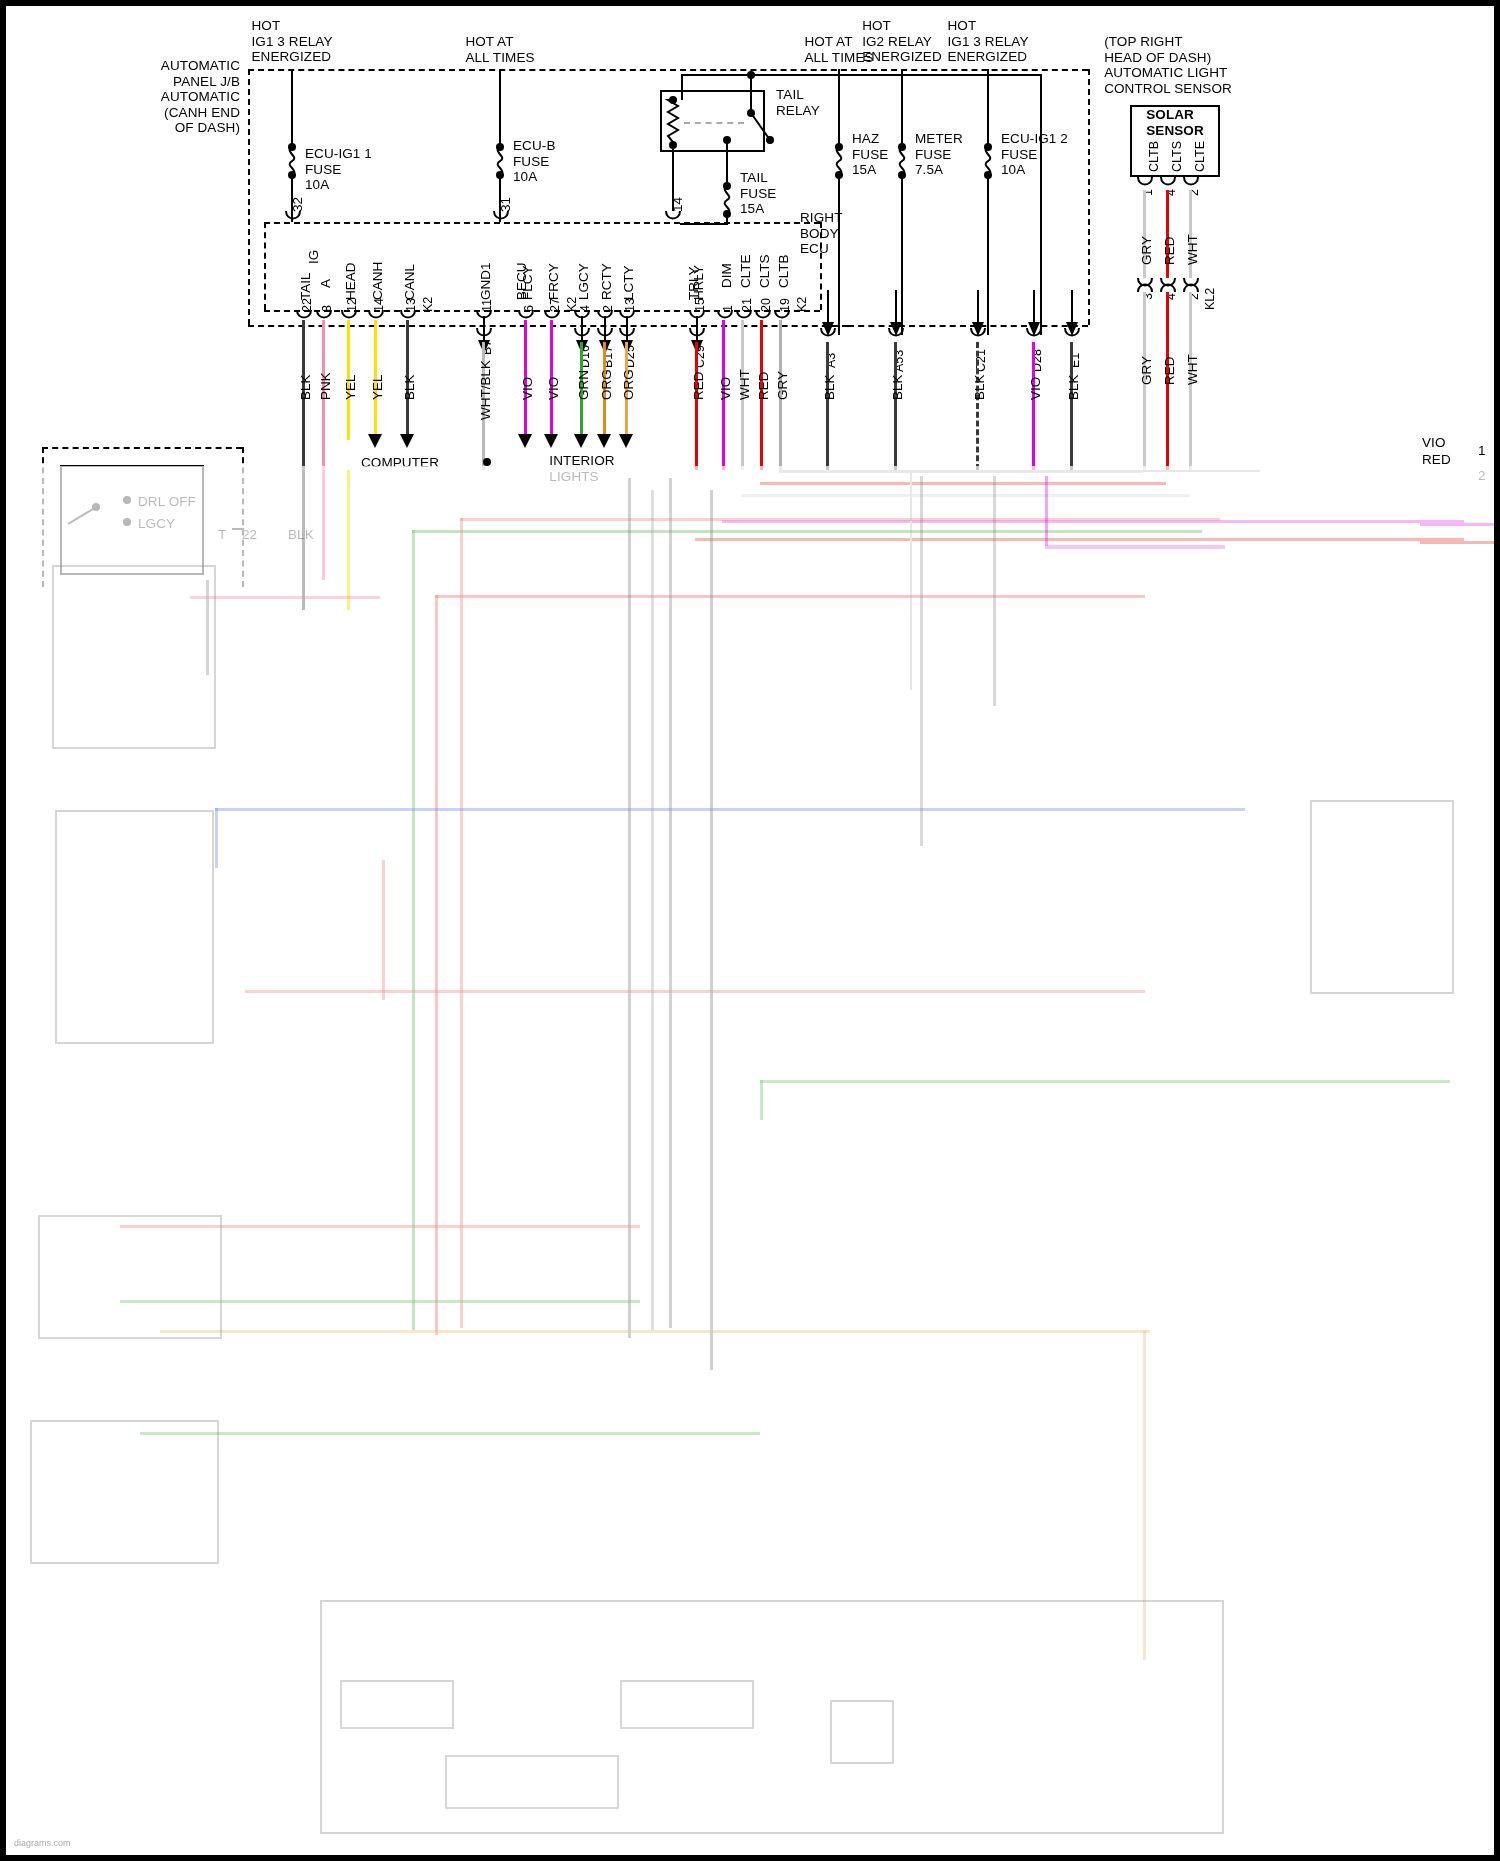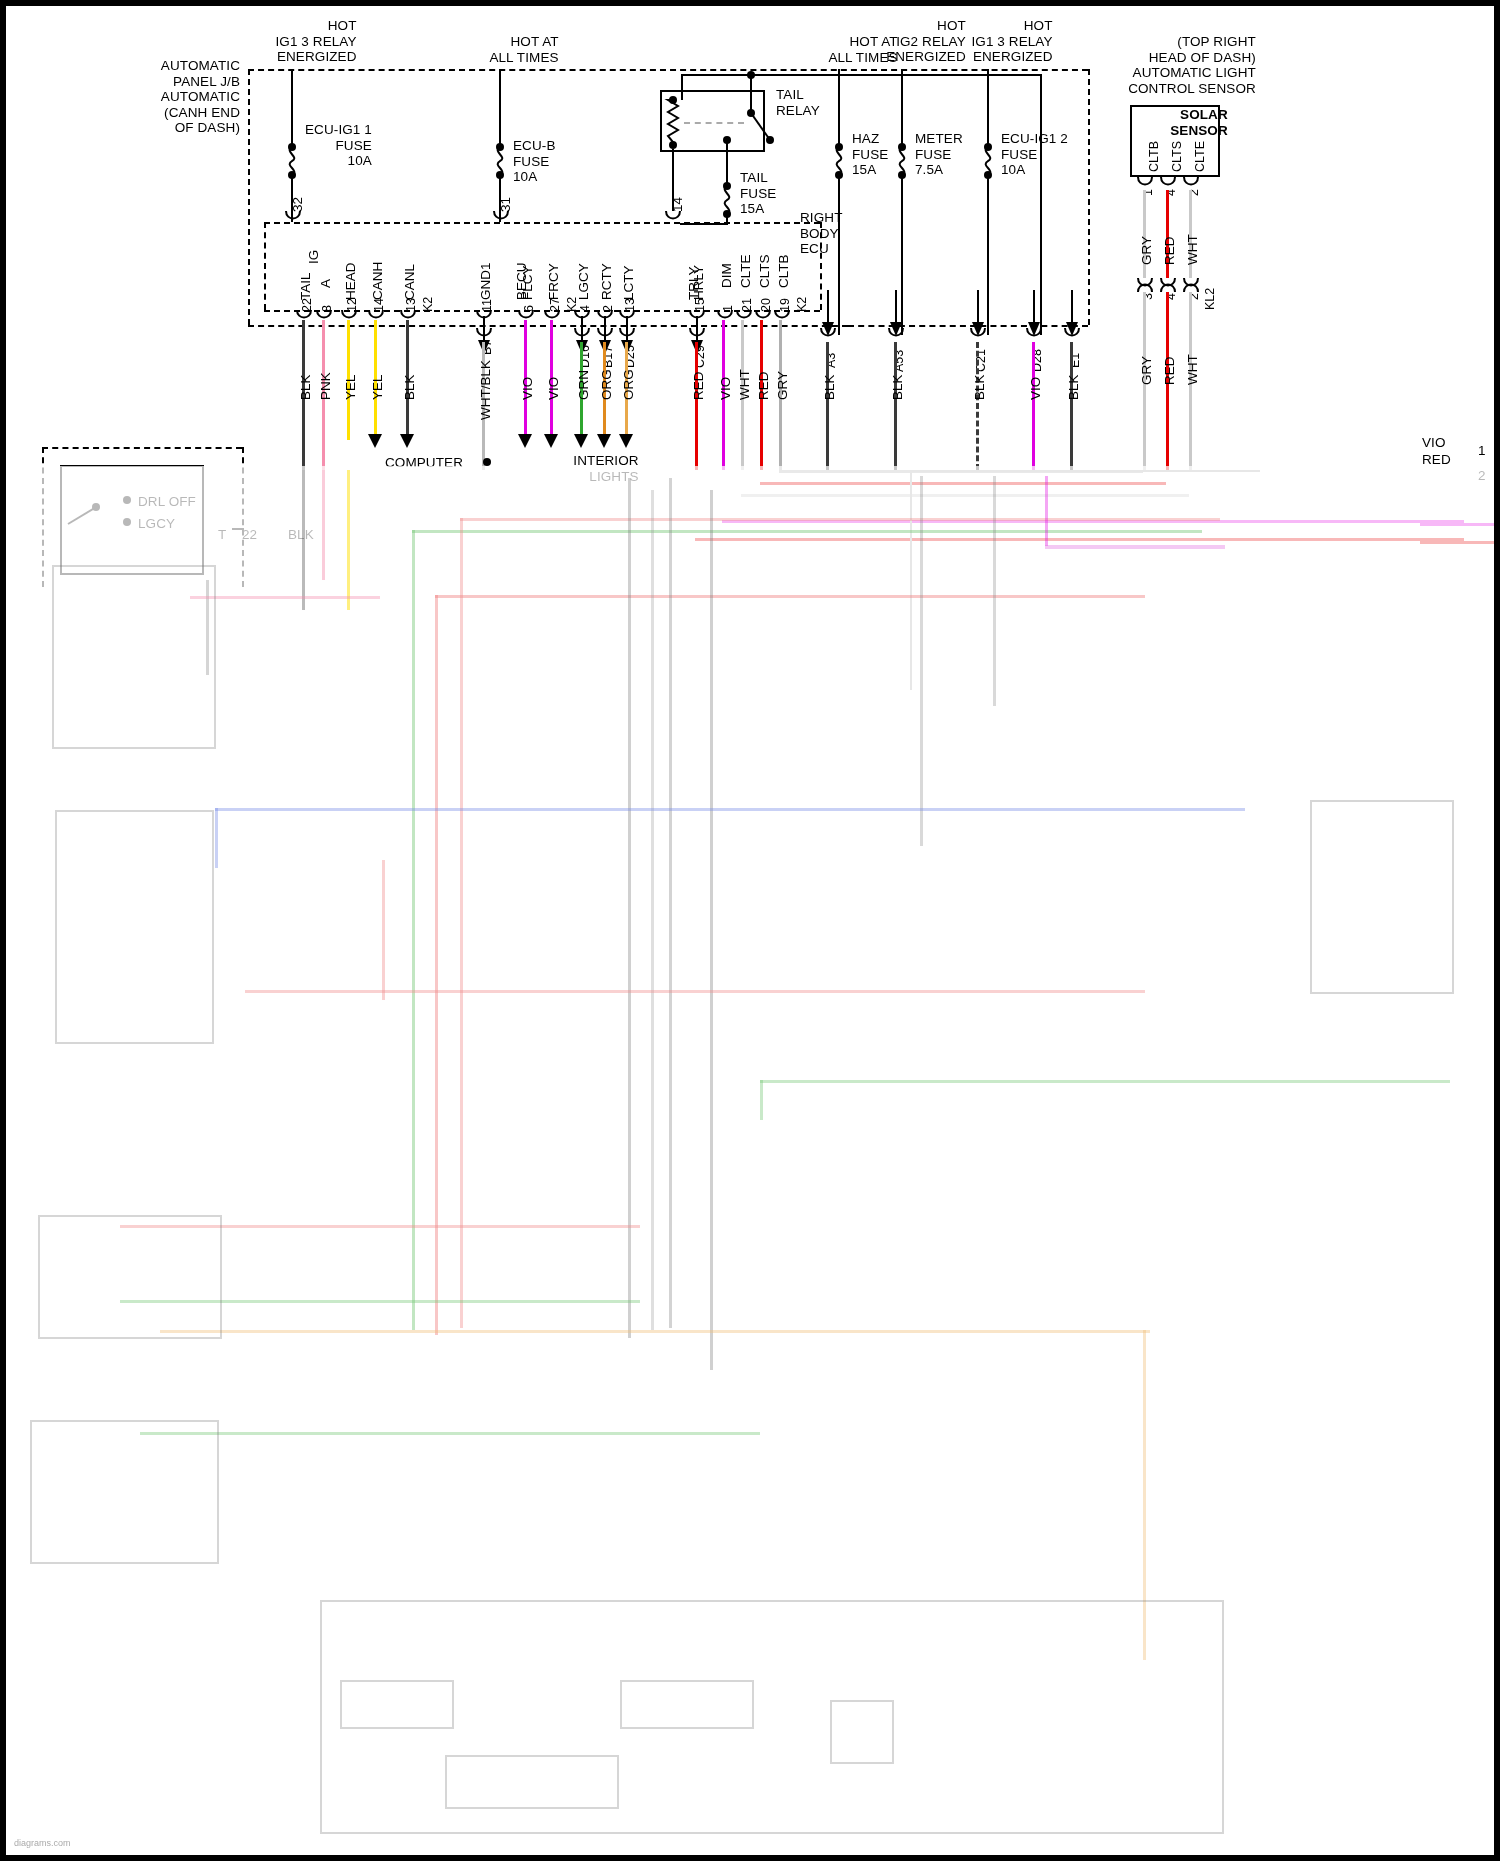--- a/index.html
+++ b/index.html
@@ -5,21 +5,21 @@
   html,body{margin:0;padding:0;background:#fff;}
   body{font-family:"Liberation Sans",sans-serif;}
   #root{position:relative;width:1500px;height:1861px;background:#ffffff;overflow:hidden;}
   
   .topstrip{position:absolute;left:0;top:0;width:1500px;height:6px;background:#000;}
   .leftstrip{position:absolute;left:0;top:0;width:6px;height:1861px;background:#000;}
   .rightstrip{position:absolute;right:0;top:0;width:6px;height:1861px;background:#000;}
   .botstrip{position:absolute;left:0;bottom:0;width:1500px;height:6px;background:#000;}
 
   .lbl{position:absolute;font-size:13.5px;color:#000;line-height:15.5px;white-space:pre;letter-spacing:.1px;}
-  .ctr{text-align:right;transform:translateX(-50%);margin-left:24px;}
+  .ctr{text-align:left;transform:translateX(-50%);}
   .vlbl{position:absolute;font-size:13.5px;color:#000;white-space:nowrap;
         transform-origin:0 0;transform:rotate(-90deg);}
   .vlblc{position:absolute;font-size:12.5px;color:#000;white-space:nowrap;
         transform-origin:0 0;transform:rotate(-90deg);}
   .hw{position:absolute;height:2px;background:#000;}
   .vw{position:absolute;width:2px;background:#000;}
   .vw3{position:absolute;width:3px;}
   .dot{position:absolute;width:8px;height:8px;border-radius:50%;background:#000;transform:translate(-50%,-50%);}
   .box{position:absolute;border:2px solid #000;box-sizing:border-box;}
   .dash-h{position:absolute;height:0;border-top:2px dashed #000;}
@@ -68,21 +68,21 @@
   <div class="vw" style="left:499px;top:69px;height:78px;"></div>
   <div class="vw" style="left:838px;top:69px;height:78px;"></div>
   <div class="vw" style="left:901px;top:69px;height:78px;"></div>
   <div class="vw" style="left:987px;top:69px;height:78px;"></div>
 
   <div class="dot" style="left:292px;top:147px;"></div>
   <svg class="coil" style="left:283px;top:147px;" width="18" height="28">
       <path d="M9,0 C1,5 17,10 9,14 C1,19 17,23 9,28" stroke="#000" stroke-width="2" fill="none"></path>
     </svg>
   <div class="dot" style="left:292px;top:175px;"></div>
-  <div class="lbl" style="left:305px;top:122px;text-align:right;"><span>ECU-IG1 1</span><br><span>FUSE</span><br><span>10A</span></div>
+  <div class="lbl" style="left:305px;top:146px;"><span>ECU-IG1 1</span><br><span>FUSE</span><br><span>10A</span></div>
   <div class="vw" style="left:291px;top:175px;height:47px;"></div>
 
   <div class="dot" style="left:500px;top:147px;"></div>
   <svg class="coil" style="left:491px;top:147px;" width="18" height="28">
       <path d="M9,0 C1,5 17,10 9,14 C1,19 17,23 9,28" stroke="#000" stroke-width="2" fill="none"></path>
     </svg>
   <div class="dot" style="left:500px;top:175px;"></div>
   <div class="lbl" style="left:513px;top:138px;"><span>ECU-B</span><br><span>FUSE</span><br><span>10A</span></div>
   <div class="vw" style="left:499px;top:175px;height:47px;"></div>
 

